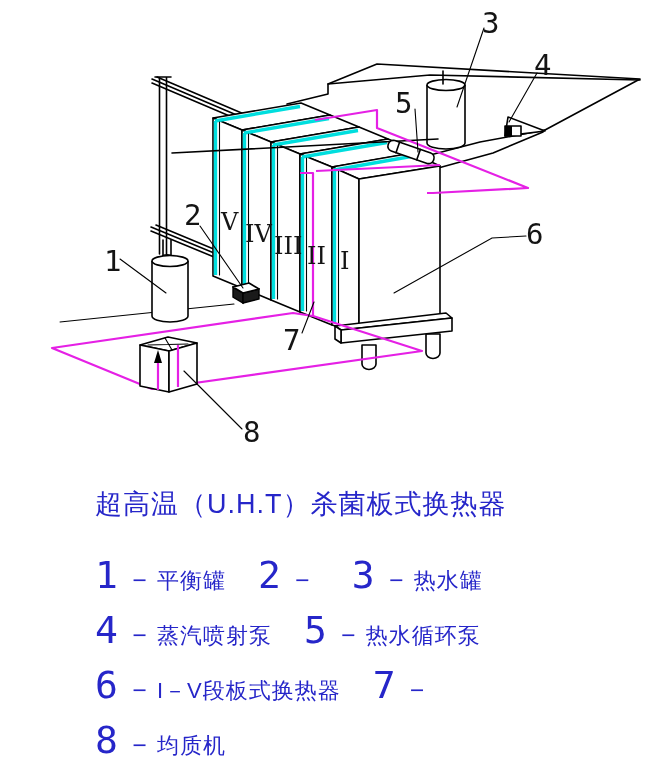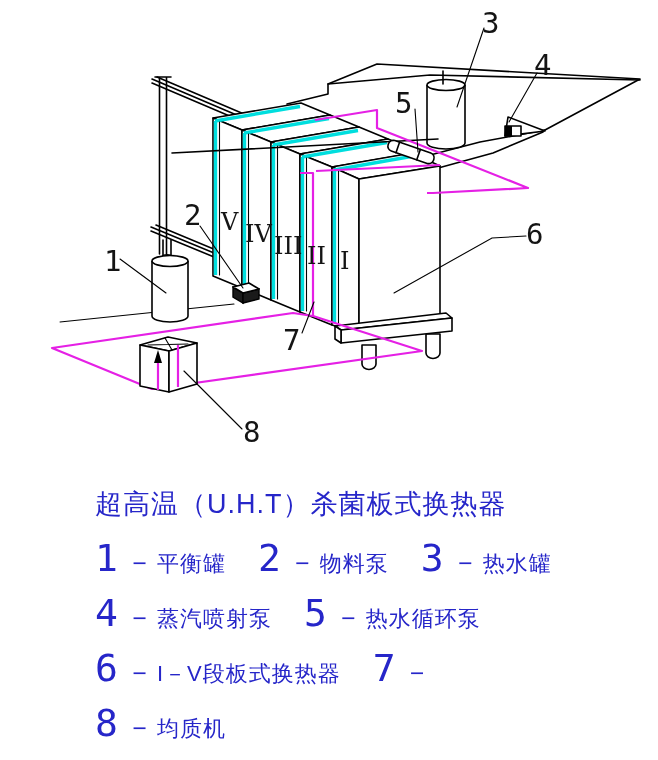--- a/index.html
+++ b/index.html
@@ -1,21 +1,21 @@
 <!DOCTYPE html>
 <html><head>
 <meta charset="utf-8">
 <style>
   html,body{margin:0;padding:0;background:#fff;}
   .canvas{position:relative;width:658px;height:760px;background:#ffffff;overflow:hidden;
           font-family:"Liberation Sans",sans-serif;}
   .diagram-svg{position:absolute;left:0;top:0;}
   
   .legend{position:absolute;left:95px;top:486px;color:#2626c9;width:540px;}
-  .legend .title{font-size:27px;letter-spacing:1px;margin-bottom:17px;white-space:nowrap;}
+  .legend .title{font-size:27px;letter-spacing:1px;margin-bottom:34px;white-space:nowrap;}
   .legend .row{display:flex;align-items:baseline;margin-bottom:14px;white-space:nowrap;}
   .leg-item{display:inline-flex;align-items:baseline;margin-right:32px;}
   .leg-num{font-family:"DejaVu Sans Mono","Liberation Mono",monospace;font-size:38px;
            font-weight:400;line-height:1;margin-right:4px;}
   .leg-dash{font-size:27px;margin:0 4px;}
   .leg-name{font-size:22px;letter-spacing:1px;}
   
   text.part-num{font-family:"DejaVu Sans Mono","Liberation Mono",monospace;font-size:29px;fill:#141414;}
   text.roman{font-family:"DejaVu Serif","Liberation Serif",serif;font-size:24px;fill:#141414;}
   .k{stroke:#000;fill:none;stroke-width:1.6;stroke-linecap:round;stroke-linejoin:round;}
@@ -156,21 +156,20 @@
 
     <div class="row">
       <span class="leg-item">
         <span class="leg-num">1</span>
         <span class="leg-dash">－</span>
         <span class="leg-name">平衡罐</span>
       </span>
       <span class="leg-item">
         <span class="leg-num">2</span>
         <span class="leg-dash">－</span>
-        <span class="leg-name">物料泵</span>
       </span>
       <span class="leg-item">
         <span class="leg-num">3</span>
         <span class="leg-dash">－</span>
         <span class="leg-name">热水罐</span>
       </span>
     </div>
 
     <div class="row">
       <span class="leg-item">

